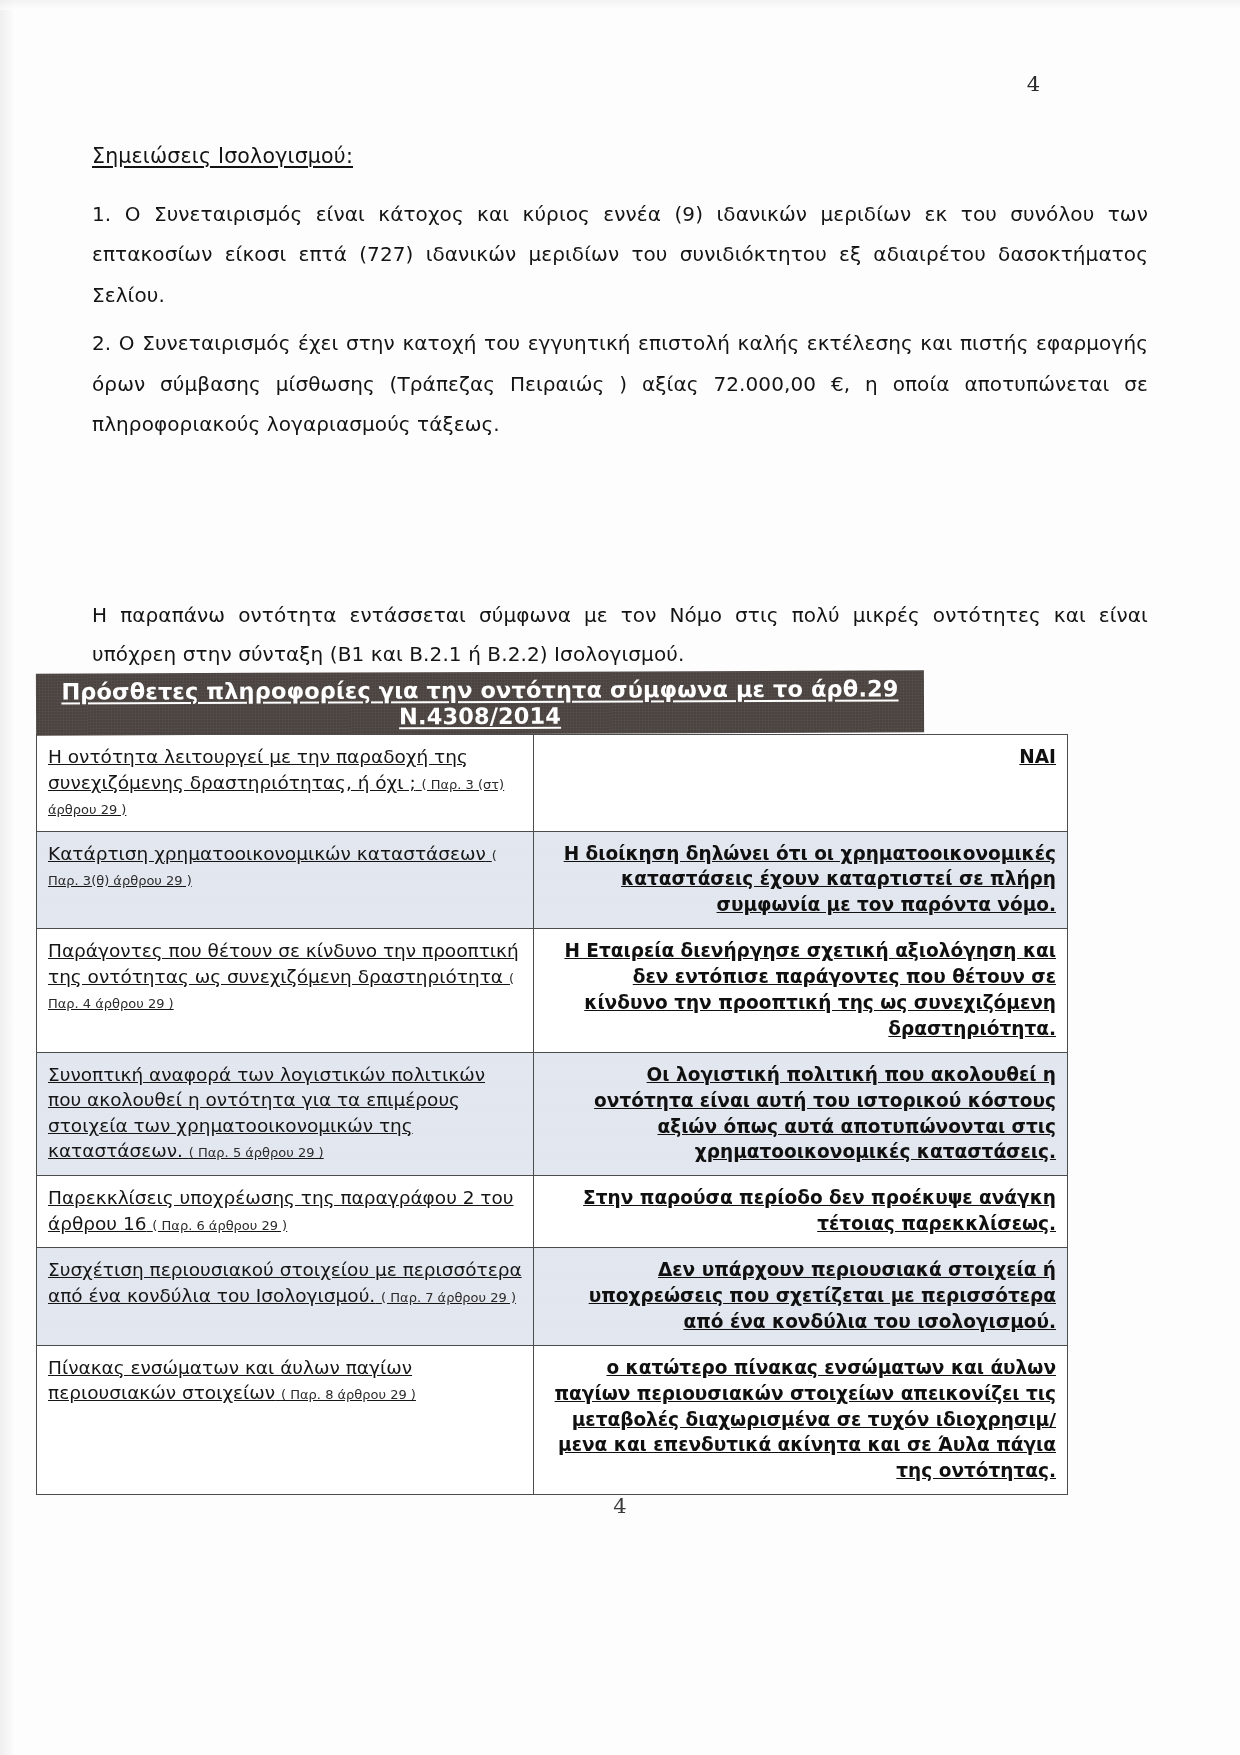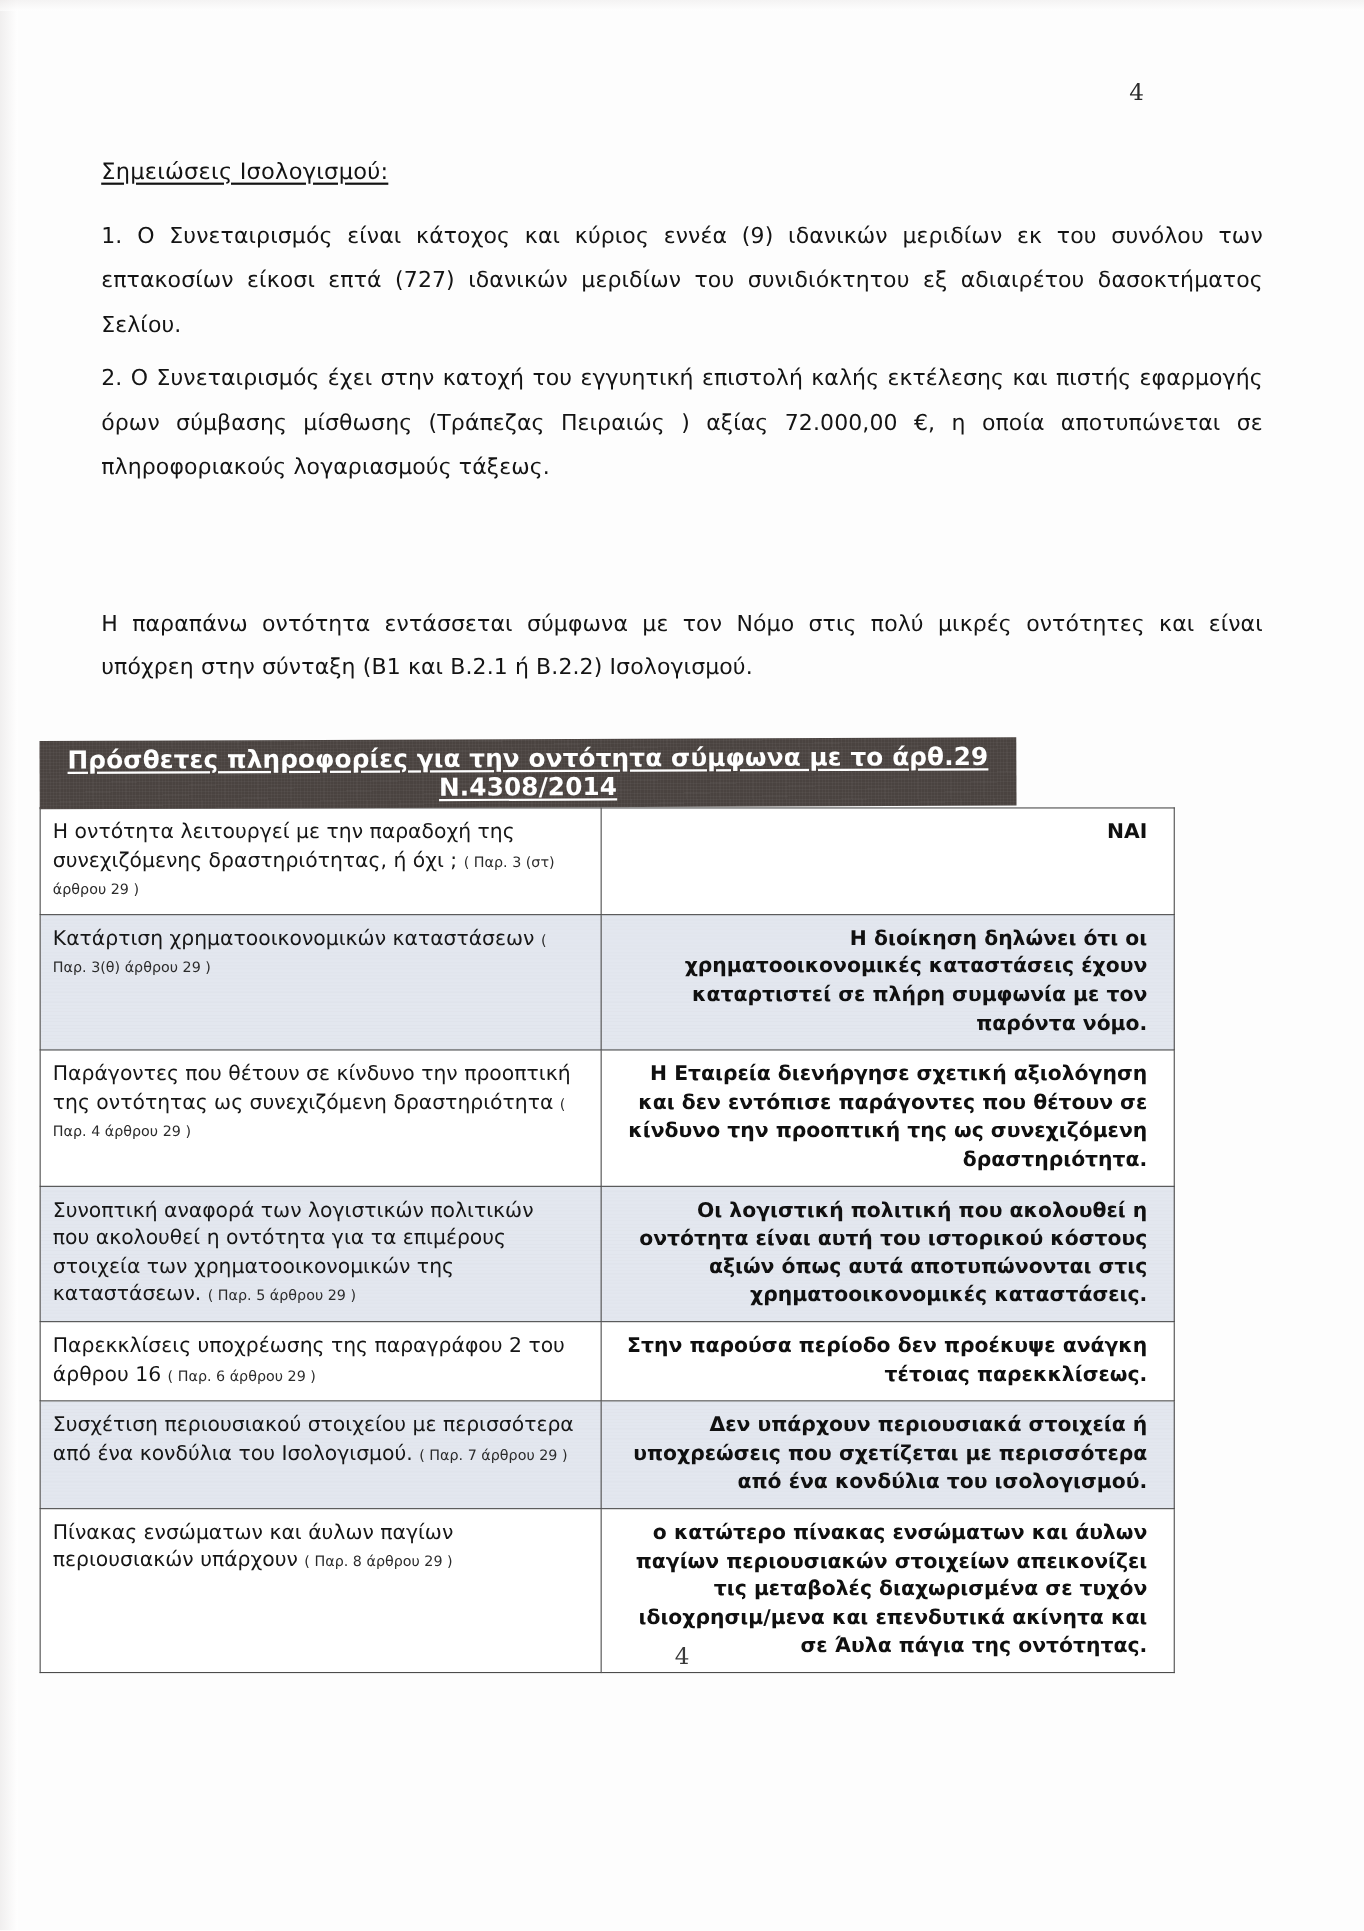--- a/index.html
+++ b/index.html
@@ -84,20 +84,21 @@
   }
 
   .para-gap { height: 96px; }
 
   .law-para {
     font-size: 20px;
     line-height: 1.95;
     text-align: justify;
     color: #141414;
     letter-spacing: .1px;
+    margin-top: 48px;
   }
 
   
   .table-wrap {
     position: absolute;
     left: 36px;
     top: 672px;
     width: 888px;
   }
 
@@ -124,21 +125,22 @@
 
   table.info {
     border-collapse: collapse;
     width: 1032px;
     table-layout: fixed;
     margin-top: 0px;
   }
   table.info td {
     border: 1px solid #4c4c4c;
     vertical-align: top;
-    padding: 9px 24px 10px 11px;
+    padding: 9px 11px 10px 11px;
+    text-decoration: underline;
   }
   td.c-left {
     width: 474px;
     font-size: 18.5px;
     line-height: 1.38;
     color: #161616;
   }
   td.c-right {
     font-size: 18.5px;
     line-height: 1.40;
@@ -239,21 +241,21 @@
         <tr class="shaded">
           <td class="c-left">
             <span>Συσχέτιση περιουσιακού στοιχείου με περισσότερα από ένα κονδύλια του Ισολογισμού.</span>
             <span class="ref">( Παρ. 7  άρθρου 29 )</span>
           </td>
           <td class="c-right">Δεν υπάρχουν περιουσιακά στοιχεία ή υποχρεώσεις που σχετίζεται με περισσότερα από ένα κονδύλια του ισολογισμού.</td>
         </tr>
 
         <tr class="plain">
           <td class="c-left">
-            <span>Πίνακας ενσώματων και άυλων παγίων περιουσιακών υπάρχουν</span>
+            <span>Πίνακας ενσώματων και άυλων παγίων περιουσιακών στοιχείων</span>
             <span class="ref">( Παρ. 8 άρθρου 29 )</span>
           </td>
           <td class="c-right">ο κατώτερο πίνακας ενσώματων και άυλων παγίων περιουσιακών στοιχείων απεικονίζει τις μεταβολές διαχωρισμένα σε τυχόν ιδιοχρησιμ/μενα και επενδυτικά ακίνητα και σε Άυλα πάγια της οντότητας.</td>
         </tr>
 
       </tbody>
     </table>
 
   </div>
 

